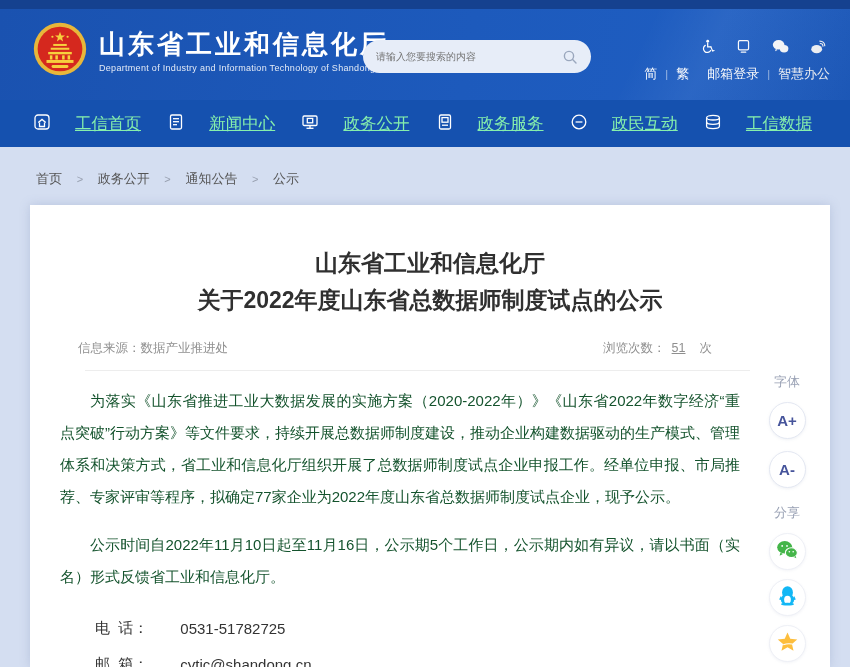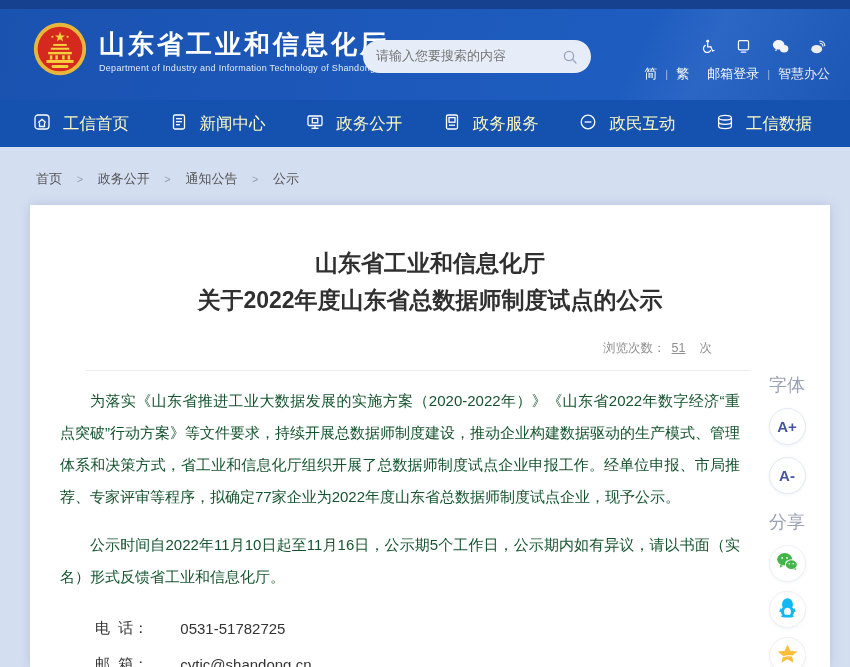--- a/index.html
+++ b/index.html
@@ -24,38 +24,38 @@
   .logo-area { position:absolute; left:33px; top:13px; display:flex; align-items:center; gap:12px; }
   .emblem { width:54px; height:54px; cursor:pointer; }
   .site-title { color:#fff; font-size:26px; font-weight:bold; letter-spacing:3px; line-height:30px; }
   .site-sub { color:rgba(255,255,255,0.88); font-size:9px; letter-spacing:0.3px; margin-top:4px; }
   .search-box {
     position:absolute; left:363px; top:31px; width:228px; height:33px;
     background:#e7edf8; border-radius:17px; display:flex; align-items:center; padding:0 13px;
   }
   .search-box input {
     flex:1; border:none; background:transparent; outline:none;
-    font-size:13px; color:#444; font-family:Liberation Mono, monospace;
+    font-size:10px; color:#444; font-family:Liberation Sans, sans-serif;
   }
   .search-btn { display:flex; align-items:center; cursor:pointer; }
   .quick-icons { position:absolute; right:24px; top:30px; display:flex; gap:21px; align-items:center; }
   .quick-icons span { display:flex; cursor:pointer; }
   .quick-links {
     position:absolute; right:20px; top:56px; display:flex; align-items:center;
     color:#fff; font-size:13px;
   }
   .quick-links .lk { cursor:pointer; }
   .quick-links .dv { color:rgba(255,255,255,0.55); margin:0 8px; font-size:11px; }
   .quick-links .gap { width:18px; }
   
   .nav {
     position:absolute; top:100px; left:0; right:0; height:47px; background:#1551af;
     display:flex; align-items:center; justify-content:space-between; padding:0 38px 0 33px;
   }
-  .nav-item { display:flex; align-items:center; gap:12px; color:#fef9c3; font-size:16.5px; cursor:pointer; white-space:nowrap; }
+  .nav-item { display:flex; align-items:center; gap:24px; color:#86efac; font-size:16.5px; cursor:pointer; white-space:nowrap;text-decoration:underline; }
   .nav-item svg { flex:0 0 auto; }
   
   .breadcrumb { position:absolute; top:147px; left:0; right:0; height:58px; padding:23px 0 0 36px; font-size:13px; color:#555;border-radius:9px; }
   .breadcrumb .bc { cursor:pointer; }
   .breadcrumb .sep { color:#98a0b0; margin:0 11px; font-size:11px; }
   
   .card {
     position:absolute; left:30px; top:205px; width:800px; height:462px;
     background:#fff; box-shadow:0 0 10px rgba(110,130,175,0.28); overflow:hidden;
   }
@@ -66,21 +66,21 @@
   .meta-row .views { margin-left:auto; margin-right:0; }
   .meta-row .views b { font-weight:normal; margin:0 14px 0 6px;text-decoration:underline; }
   .divider { height:1px; background:#ededed; margin:13px 80px 0 55px; }
   .body-text { margin:14px 90px 0 30px; font-size:15px; line-height:32px; text-align:justify; color:#14532d; }
   .body-text p { text-indent:2em; margin-bottom:16px; }
   .contacts { margin:26px 0 0 65px; font-size:15px; color:#333; }
   .contact-line { margin-bottom:17px; display:flex; align-items:center;gap:32px; }
   .contact-line .lbl { white-space:pre; }
   
   .rail { position:absolute; top:168px; right:22px; width:42px; text-align:center; }
-  .rail-label { font-size:18px; color:#9aa2b5; margin-bottom:11px; }
+  .rail-label { font-size:13px; color:#9aa2b5; margin-bottom:11px; }
   .circle-btn {
     width:37px; height:37px; border-radius:50%; border:1px solid #e4e8f2; background:#fff;
     color:#46549b; font-weight:bold; font-size:15px; line-height:35px;
     margin:0 auto 12px auto; cursor:pointer; box-shadow:0 1px 3px rgba(150,160,190,0.15);
   }
   .share-btn {
     width:37px; height:37px; border-radius:50%; border:1px solid #eef0f6; background:#fff;
     margin:0 auto 9px auto; display:flex; align-items:center; justify-content:center;
     cursor:pointer; box-shadow:0 1px 3px rgba(150,160,190,0.12);
   }
@@ -243,20 +243,21 @@
   <span class="sep">&gt;</span>
   <span class="bc">公示</span>
 </div>
 
 <div class="card">
 
   <div class="art-title first">山东省工业和信息化厅</div>
   <div class="art-title">关于2022年度山东省总数据师制度试点的公示</div>
 
   <div class="meta-row">
+    <span class="m-item"><span>信息来源：</span><span>数据产业推进处</span></span>
     <span class="m-item views"><span>浏览次数：</span><b>51</b><span>次</span></span>
   </div>
 
   <div class="divider"></div>
 
   <div class="body-text">
     <p>为落实《山东省推进工业大数据发展的实施方案（2020-2022年）》《山东省2022年数字经济“重点突破”行动方案》等文件要求，持续开展总数据师制度建设，推动企业构建数据驱动的生产模式、管理体系和决策方式，省工业和信息化厅组织开展了总数据师制度试点企业申报工作。经单位申报、市局推荐、专家评审等程序，拟确定77家企业为2022年度山东省总数据师制度试点企业，现予公示。</p>
     <p>公示时间自2022年11月10日起至11月16日，公示期5个工作日，公示期内如有异议，请以书面（实名）形式反馈省工业和信息化厅。</p>
   </div>
 

